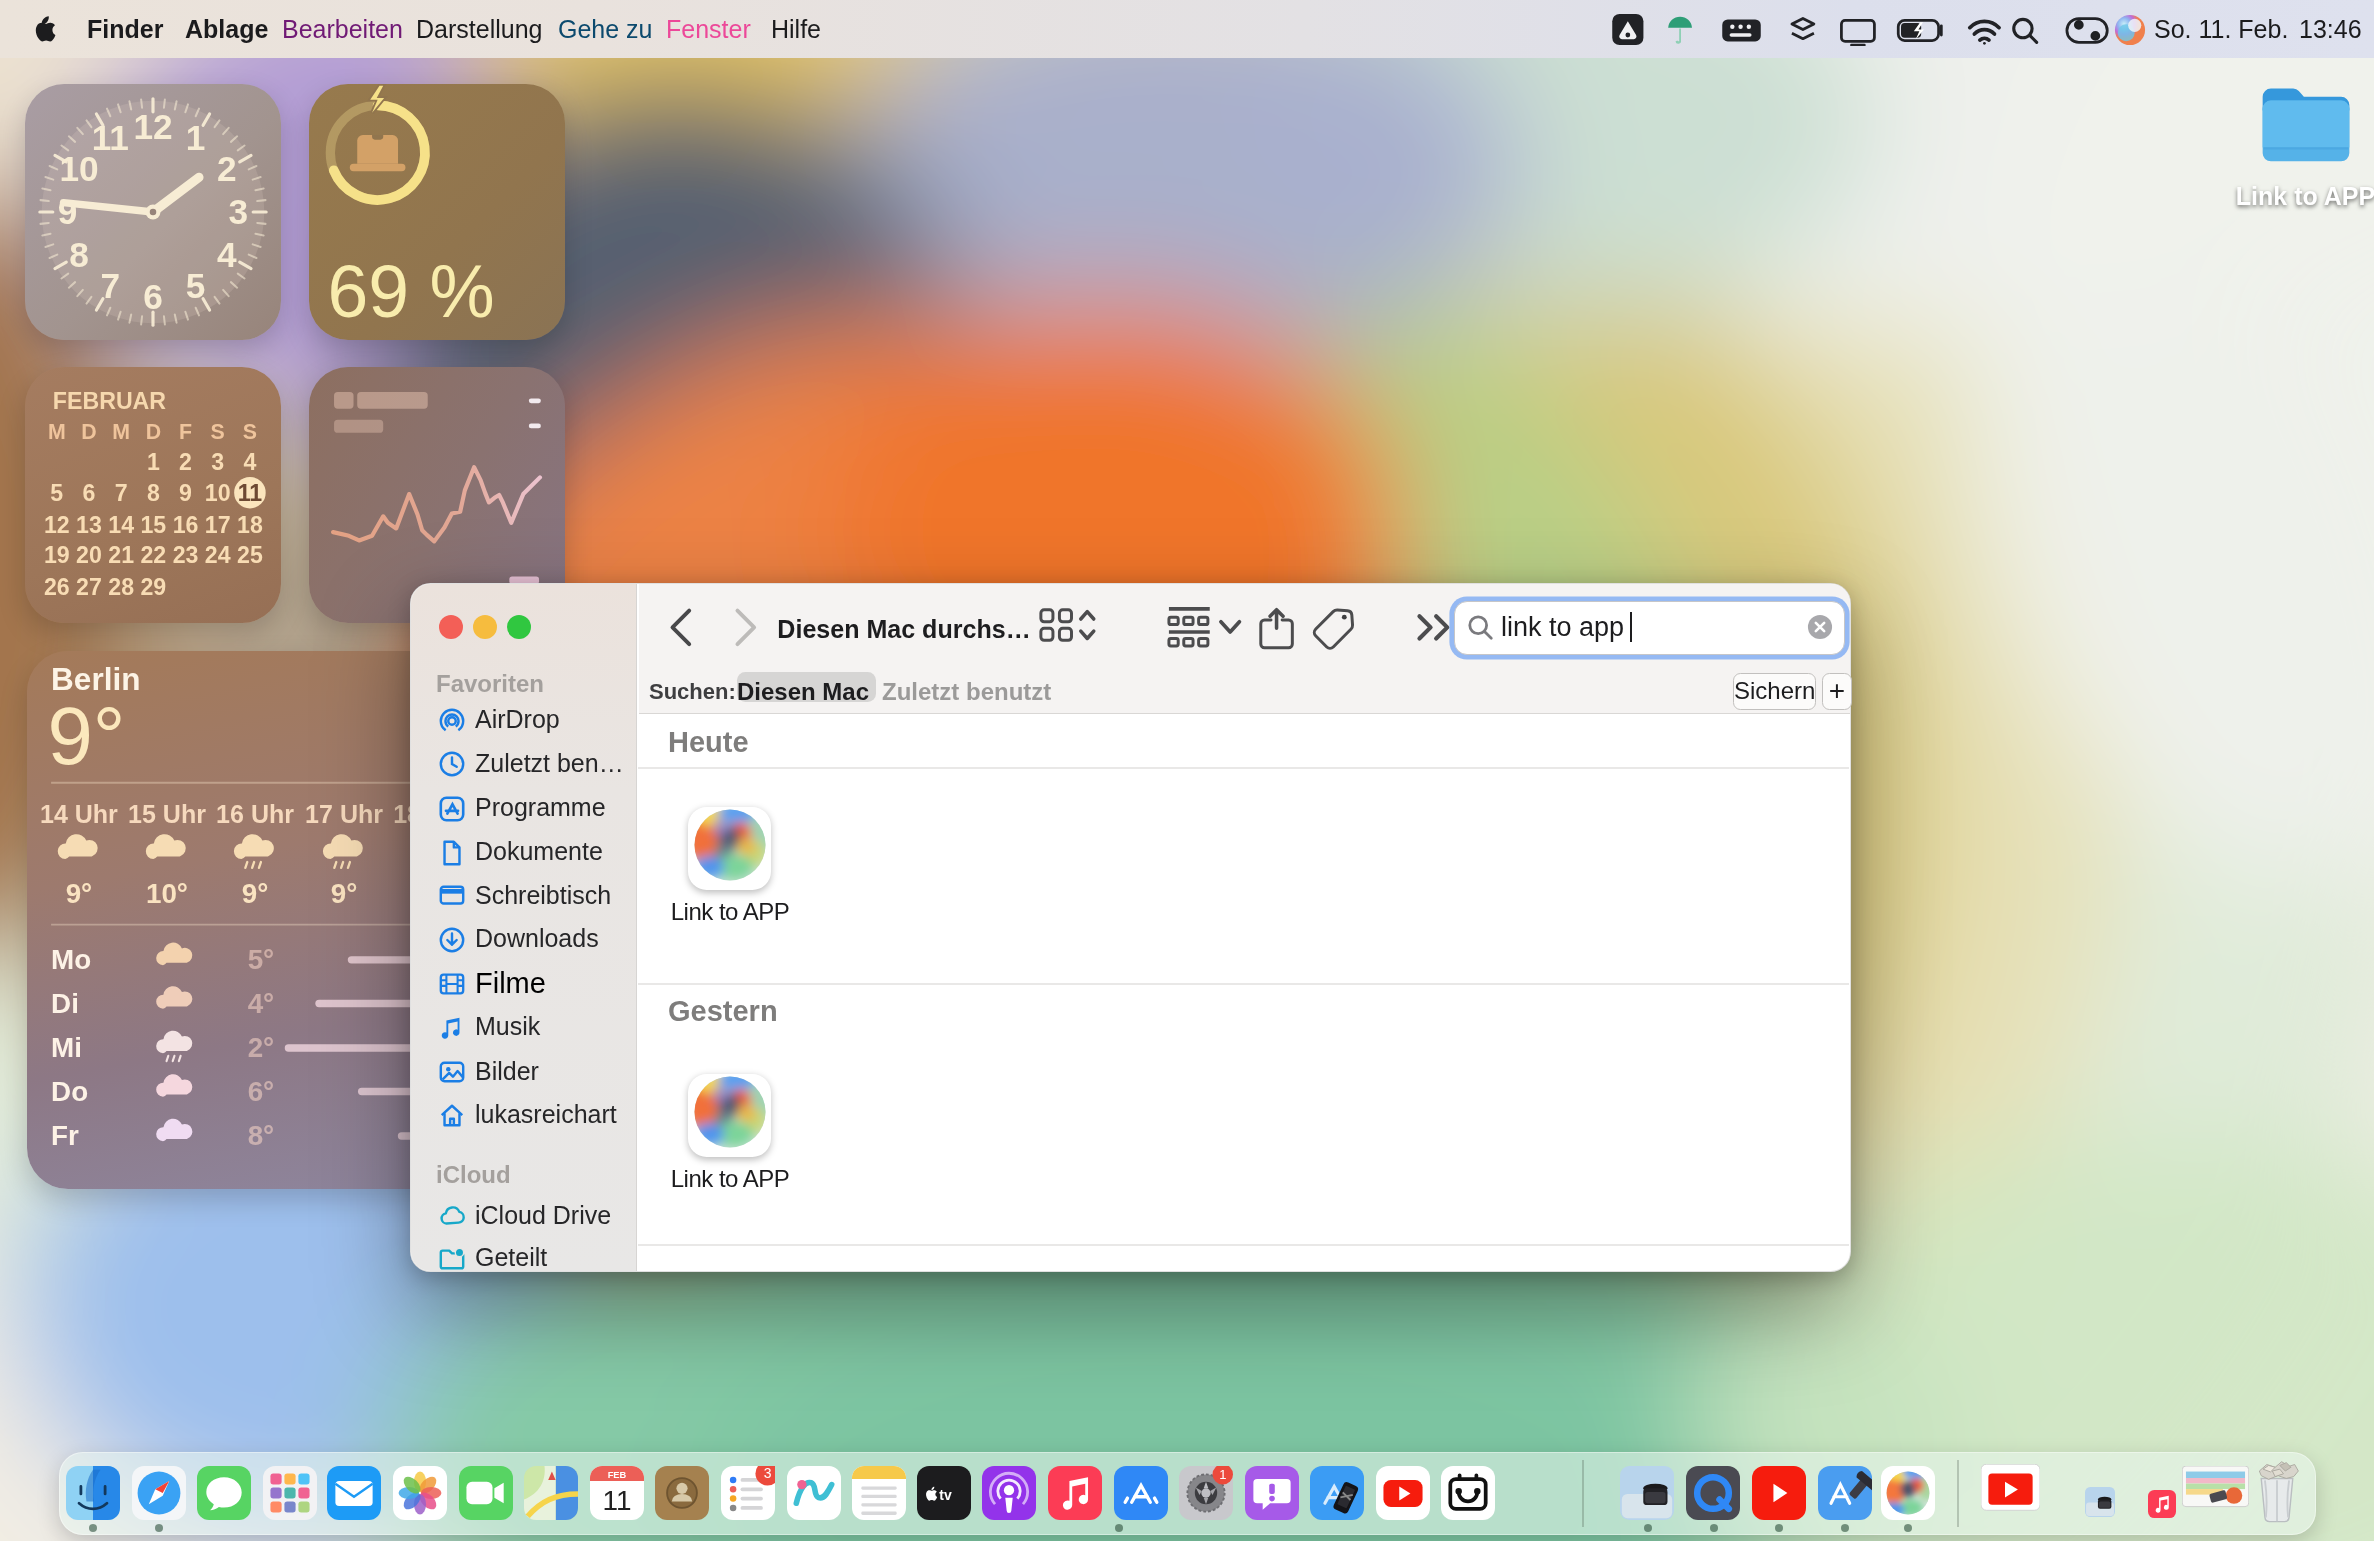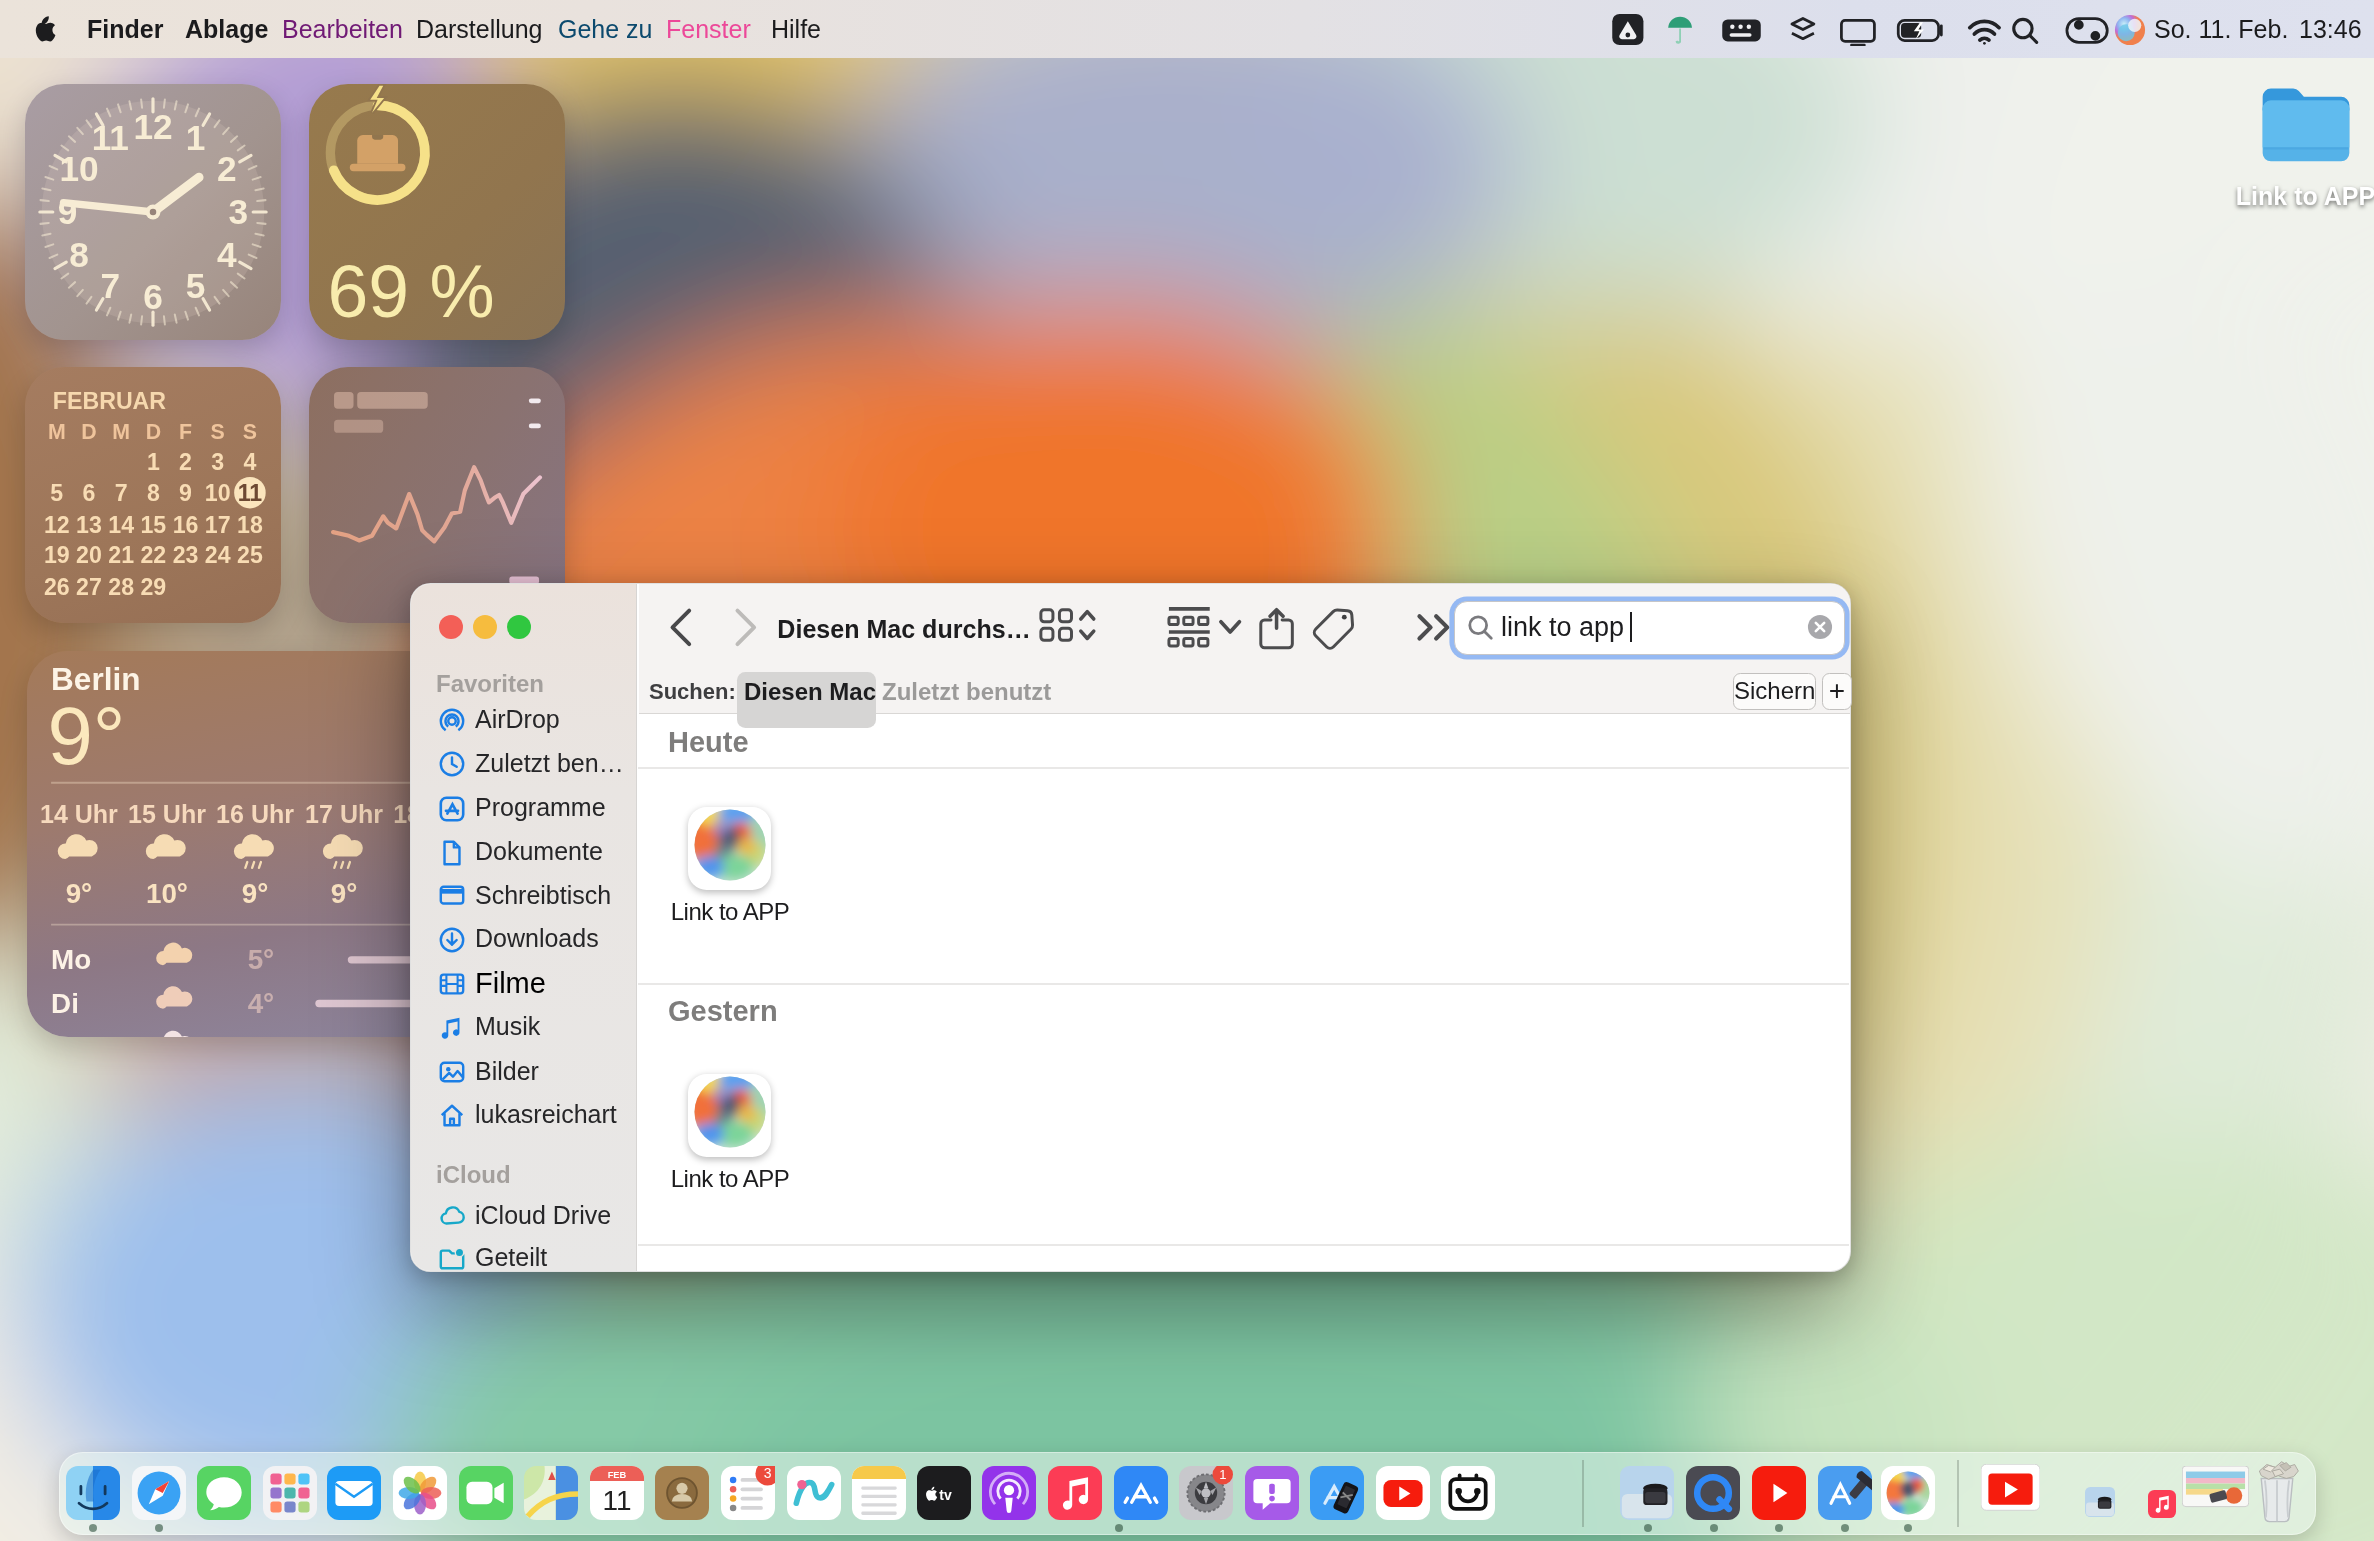--- a/index.html
+++ b/index.html
@@ -258,21 +258,21 @@
         </linearGradient>
       </defs>
 <rect x="27" y="27" width="21" height="18" rx="4" fill="rgba(222,188,170,0.55)"></rect>
 <rect x="52" y="27" width="76" height="18" rx="4" fill="rgba(222,188,170,0.55)"></rect>
 <rect x="27" y="57" width="53" height="14" rx="4" fill="rgba(222,188,170,0.45)"></rect>
 <rect x="237" y="34" width="13" height="5" rx="2.5" fill="#f2eaee"></rect>
 <rect x="237" y="61" width="13" height="5" rx="2.5" fill="#f2eaee"></rect>
 <polyline points="26,178 43,182 54,187 68,182 80,161 85,168 94,174 108,137 117,159 122,176 127,181 135,188 146,173 154,158 163,156 168,133 178,108 185,122 190,136 194,146 200,141 205,138 209,146 218,168 231,137 238,130 249,119" fill="none" stroke="url(#chline)" stroke-width="4.5" stroke-linejoin="round" stroke-linecap="round"></polyline>
 <rect x="216" y="226" width="32" height="8" rx="3" fill="#edc6da"></rect>
 </svg></div>
-<div class="abs" style="left:27px;top:651px;width:534px;height:386px;border-radius:41px;background:linear-gradient(170deg,#a47a59 0%,#9d7a6e 38%,#8d7885 68%,#8e87a0 100%);box-shadow:0 11px 28px rgba(0,0,0,0.18);overflow:hidden"><svg width="534" height="538" viewBox="0 0 576 580" font-family="Liberation Sans">
+<div class="abs" style="left:27px;top:651px;width:534px;height:538px;border-radius:41px;background:linear-gradient(170deg,#a47a59 0%,#9d7a6e 38%,#8d7885 68%,#8e87a0 100%);box-shadow:0 11px 28px rgba(0,0,0,0.18);overflow:hidden"><svg width="534" height="538" viewBox="0 0 576 580" font-family="Liberation Sans">
       <text x="26" y="42" font-size="34" font-weight="700" fill="#fdf4e6">Berlin</text>
       <text x="22" y="122" font-size="88" fill="#fbe8bd">9°</text>
       <line x1="26" y1="142" x2="550" y2="142" stroke="rgba(253,235,210,0.35)" stroke-width="2"></line>
       <text x="56" y="185" text-anchor="middle" font-size="27" font-weight="700" fill="#f6d9bd">14 Uhr</text>
       <g transform="translate(56,218) scale(1.05)">
         <path d="M-14 6 a8 8 0 0 1 .5-16 a11 11 0 0 1 21-3 a8.5 8.5 0 0 1 6.5 15.8 a4 4 0 0 1 -2 .6 h-22 a7 7 0 0 1 -4 2.6z" fill="#f6dcb4"></path>
       </g>
       <text x="56" y="272" text-anchor="middle" font-size="30" font-weight="700" fill="#fae3c1">9°</text>
       <text x="151" y="185" text-anchor="middle" font-size="27" font-weight="700" fill="#f6d9bd">15 Uhr</text>
       <g transform="translate(151,218) scale(1.05)">
@@ -407,21 +407,21 @@
   <div class="abs" style="left:175px;top:10.2px;width:1.9px;height:30px;background:#1d1d1f"></div>
   <svg class="abs" style="left:352px;top:12px" width="26" height="26" viewBox="0 0 28 28">
       <circle cx="14" cy="14" r="13" fill="#a8a8ac"></circle>
       <g stroke="#ffffff" stroke-width="2.8" stroke-linecap="round">
         <path d="M9.5 9.5 l9 9 M18.5 9.5 l-9 9"></path>
       </g>
     </svg>
 </div>
 
 <div class="abs" style="left:649px;top:670px;height:43px;line-height:43px;font-size:22px;font-weight:700;color:#3e3e40">Suchen:</div>
-<div class="abs" style="left:737px;top:672px;width:139px;height:56px;border-radius:8.3px;background:#d6d5d4;text-align:right;line-height:39px;font-size:24px;font-weight:700;color:#1d1d1f">Diesen Mac</div>
+<div class="abs" style="left:737px;top:672px;width:139px;height:30px;border-radius:8.3px;background:#d6d5d4;text-align:left;line-height:39px;font-size:24px;font-weight:700;color:#1d1d1f">Diesen Mac</div>
 <div class="abs" style="left:882px;top:670px;height:43px;line-height:43px;font-size:24px;font-weight:700;color:#9b9a99">Zuletzt benutzt</div>
 <div class="abs" style="left:1733px;top:673px;width:83px;height:37px;border-radius:7.4px;border:1.9px solid #c2c0be;background:#fcfbfa;text-align:left;line-height:33px;font-size:24px;color:#1d1d1f">Sichern</div>
 <div class="abs" style="left:1822px;top:673px;width:30px;height:37px;border-radius:7.4px;border:1.9px solid #c2c0be;background:#fcfbfa;text-align:center;line-height:33px;font-size:28px;color:#1d1d1f">+</div>
 
 <div class="abs" style="left:668px;top:718px;height:48px;line-height:48px;font-size:29px;font-weight:700;color:#7e7d7c">Heute</div>
 <div class="abs" style="left:638px;top:767px;width:1211px;height:1.9px;background:#e9e8e7"></div>
 <div class="abs" style="left:638px;top:983px;width:1211px;height:1.9px;background:#e9e8e7"></div>
 <div class="abs" style="left:668px;top:987px;height:48px;line-height:48px;font-size:29px;font-weight:700;color:#7e7d7c">Gestern</div>
 <div class="abs" style="left:638px;top:1244px;width:1211px;height:1.9px;background:#e9e8e7"></div>
 <div class="abs" style="left:688px;top:807px;width:83px;height:83px;border-radius:18.6px;background:#ffffff;box-shadow:0 2.8px 7.4px rgba(0,0,0,0.25)"></div>

